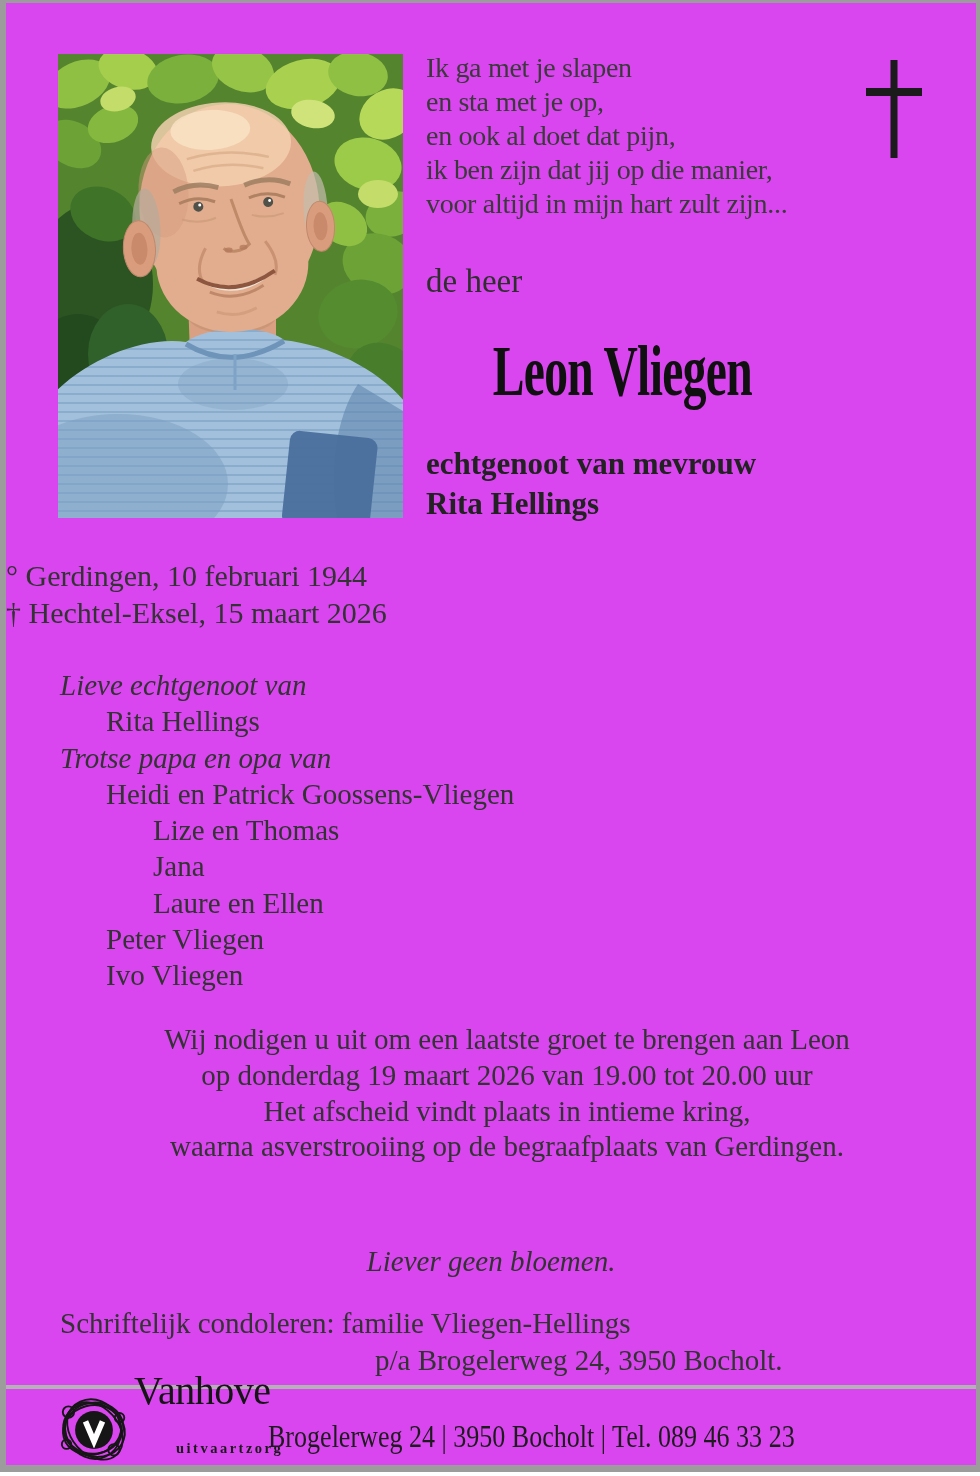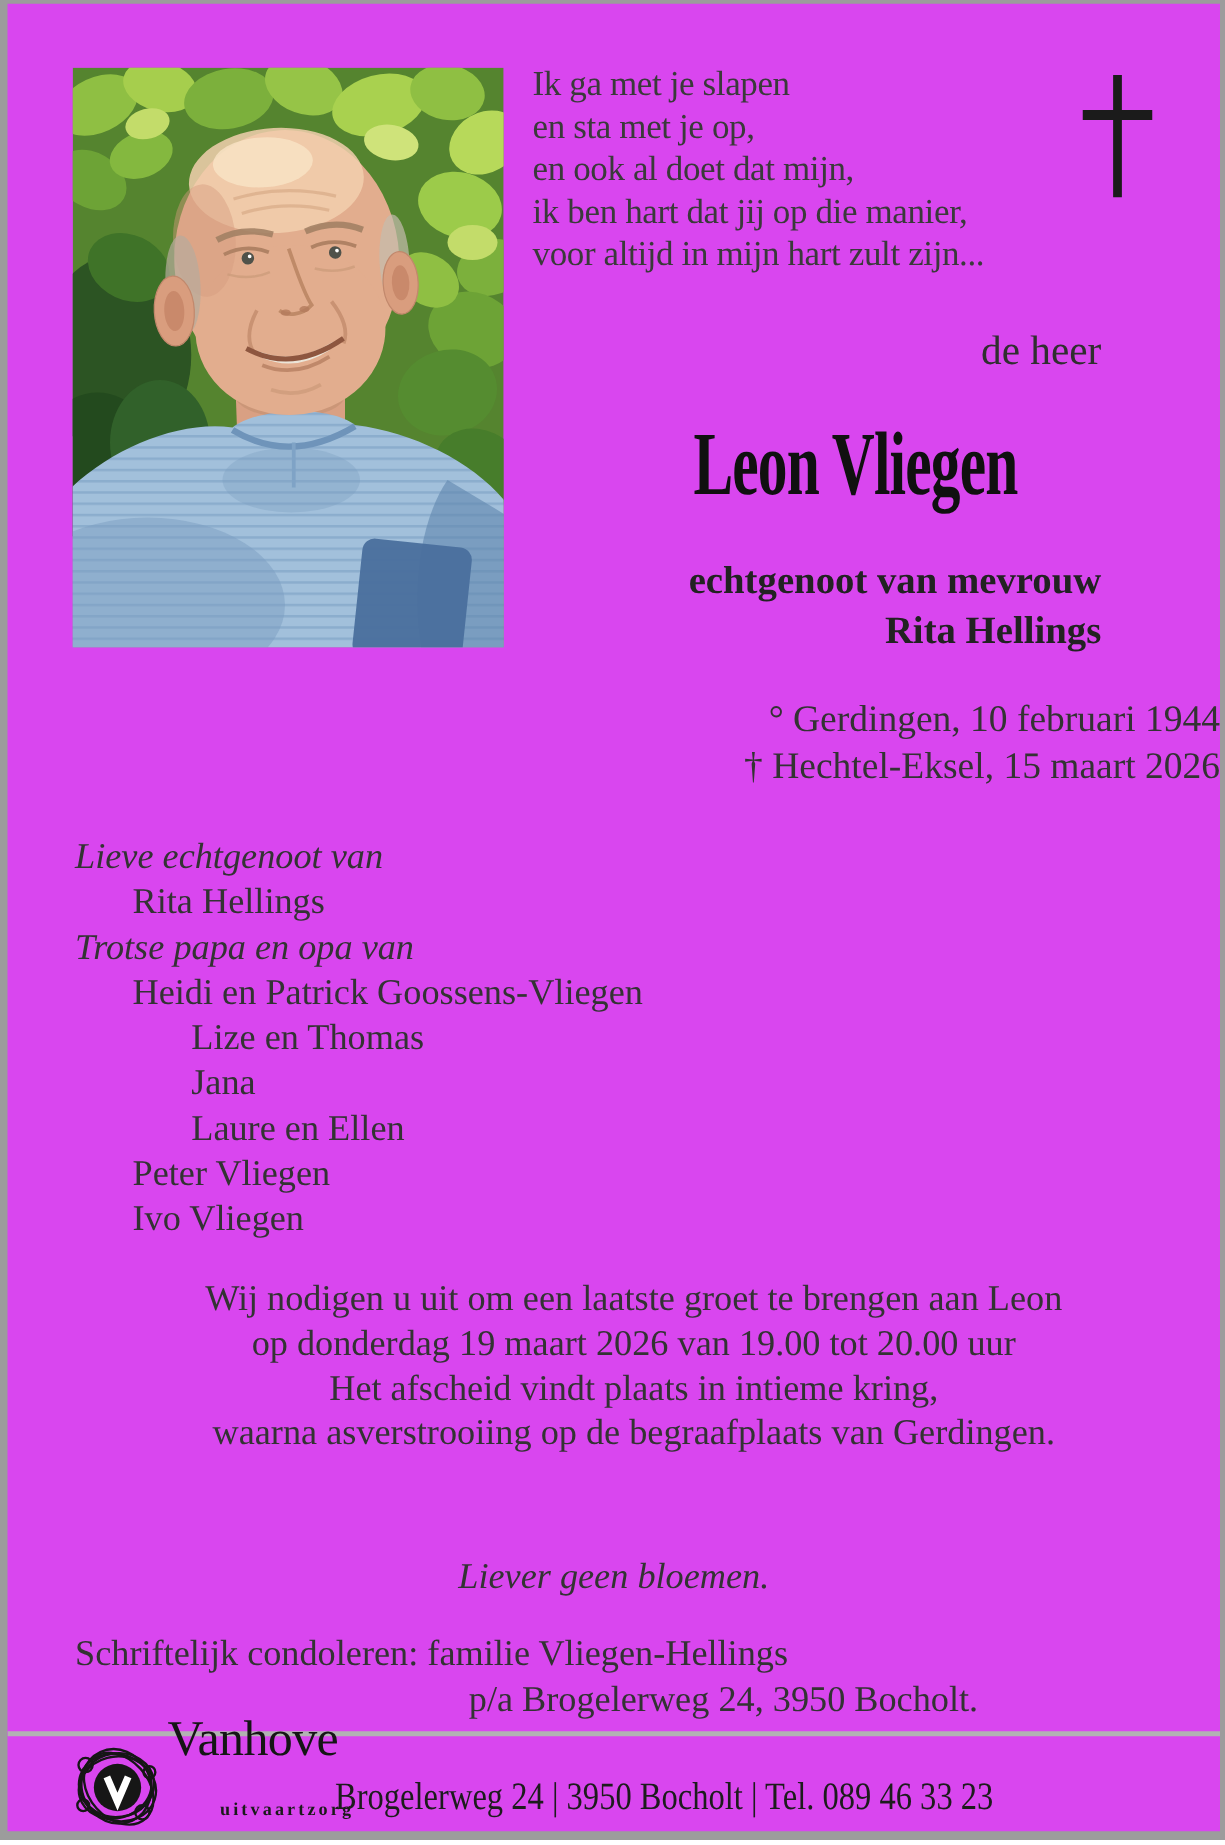--- a/index.html
+++ b/index.html
@@ -12,28 +12,28 @@
   
   .photo{position:absolute;left:52px;top:51px;width:345px;height:464px;overflow:hidden;}
   .photo svg{display:block;width:100%;height:100%;}
   
   .poem{position:absolute;left:420px;top:48px;font-size:28px;line-height:34px;
         letter-spacing:-0.3px;color:#3a3a3a;white-space:nowrap;}
   
   .cross{position:absolute;left:860px;top:57px;width:56px;height:98px;}
   .cross rect{fill:#1b1b1b;}
   
-  .rightcol{position:absolute;left:410px;width:465px;text-align:right;}
+  .rightcol{position:absolute;left:420px;width:465px;text-align:left;}
   .salutation{top:260px;font-size:33px;color:#2f2f2f;}
   .name{top:327px;margin:0;font-size:72px;font-weight:bold;color:#101010;
         white-space:nowrap;letter-spacing:-1px;}
   .name .squeeze{display:inline-block;transform:scaleX(0.66);transform-origin:center;}
   .relation{top:441px;font-size:31px;line-height:40px;font-weight:bold;color:#222222;}
   
-  .dates{position:absolute;left:0;width:100%;top:554px;text-align:right;
+  .dates{position:absolute;left:0;width:100%;top:554px;text-align:left;
          font-size:30px;line-height:37px;color:#333333;}
   
   .family{position:absolute;left:54px;top:664px;font-size:29px;line-height:36.3px;color:#333333;}
   .fam.it{font-style:italic;}
   .fam.in1{margin-left:46px;}
   .fam.in2{margin-left:93px;}
   
   .invitation{position:absolute;left:0;width:100%;top:1019px;text-align:center;
               font-size:29px;line-height:35.8px;color:#333333;padding-left:16px;}
   
@@ -139,22 +139,22 @@
         <path d="M -36 58 Q 0 80 42 54" stroke="#8e563f" stroke-width="4" fill="none"></path>
         <path d="M -24 72 Q 2 84 30 68" stroke="#a96f52" stroke-width="3" fill="none" opacity="0.6"></path>
         <path d="M -18 92 Q 2 100 22 90" stroke="#c89674" stroke-width="3" fill="none" opacity="0.6"></path>
       </g>
     </svg>
   </div>
 
   <div class="poem">
     <div>Ik ga met je slapen</div>
     <div>en sta met je op,</div>
-    <div>en ook al doet dat mijn,</div>
-    <div>ik ben hart dat jij op die manier,</div>
+    <div>en ook al doet dat pijn,</div>
+    <div>ik ben zijn dat jij op die manier,</div>
     <div>voor altijd in mijn hart zult zijn...</div>
   </div>
 
   <svg class="cross" viewBox="0 0 56 98">
     <rect x="24.5" y="0" width="7" height="98"></rect>
     <rect x="0" y="28" width="56" height="8"></rect>
   </svg>
 
   <div class="rightcol salutation">de heer</div>
   <h1 class="rightcol name"><span class="squeeze">Leon Vliegen</span></h1>

